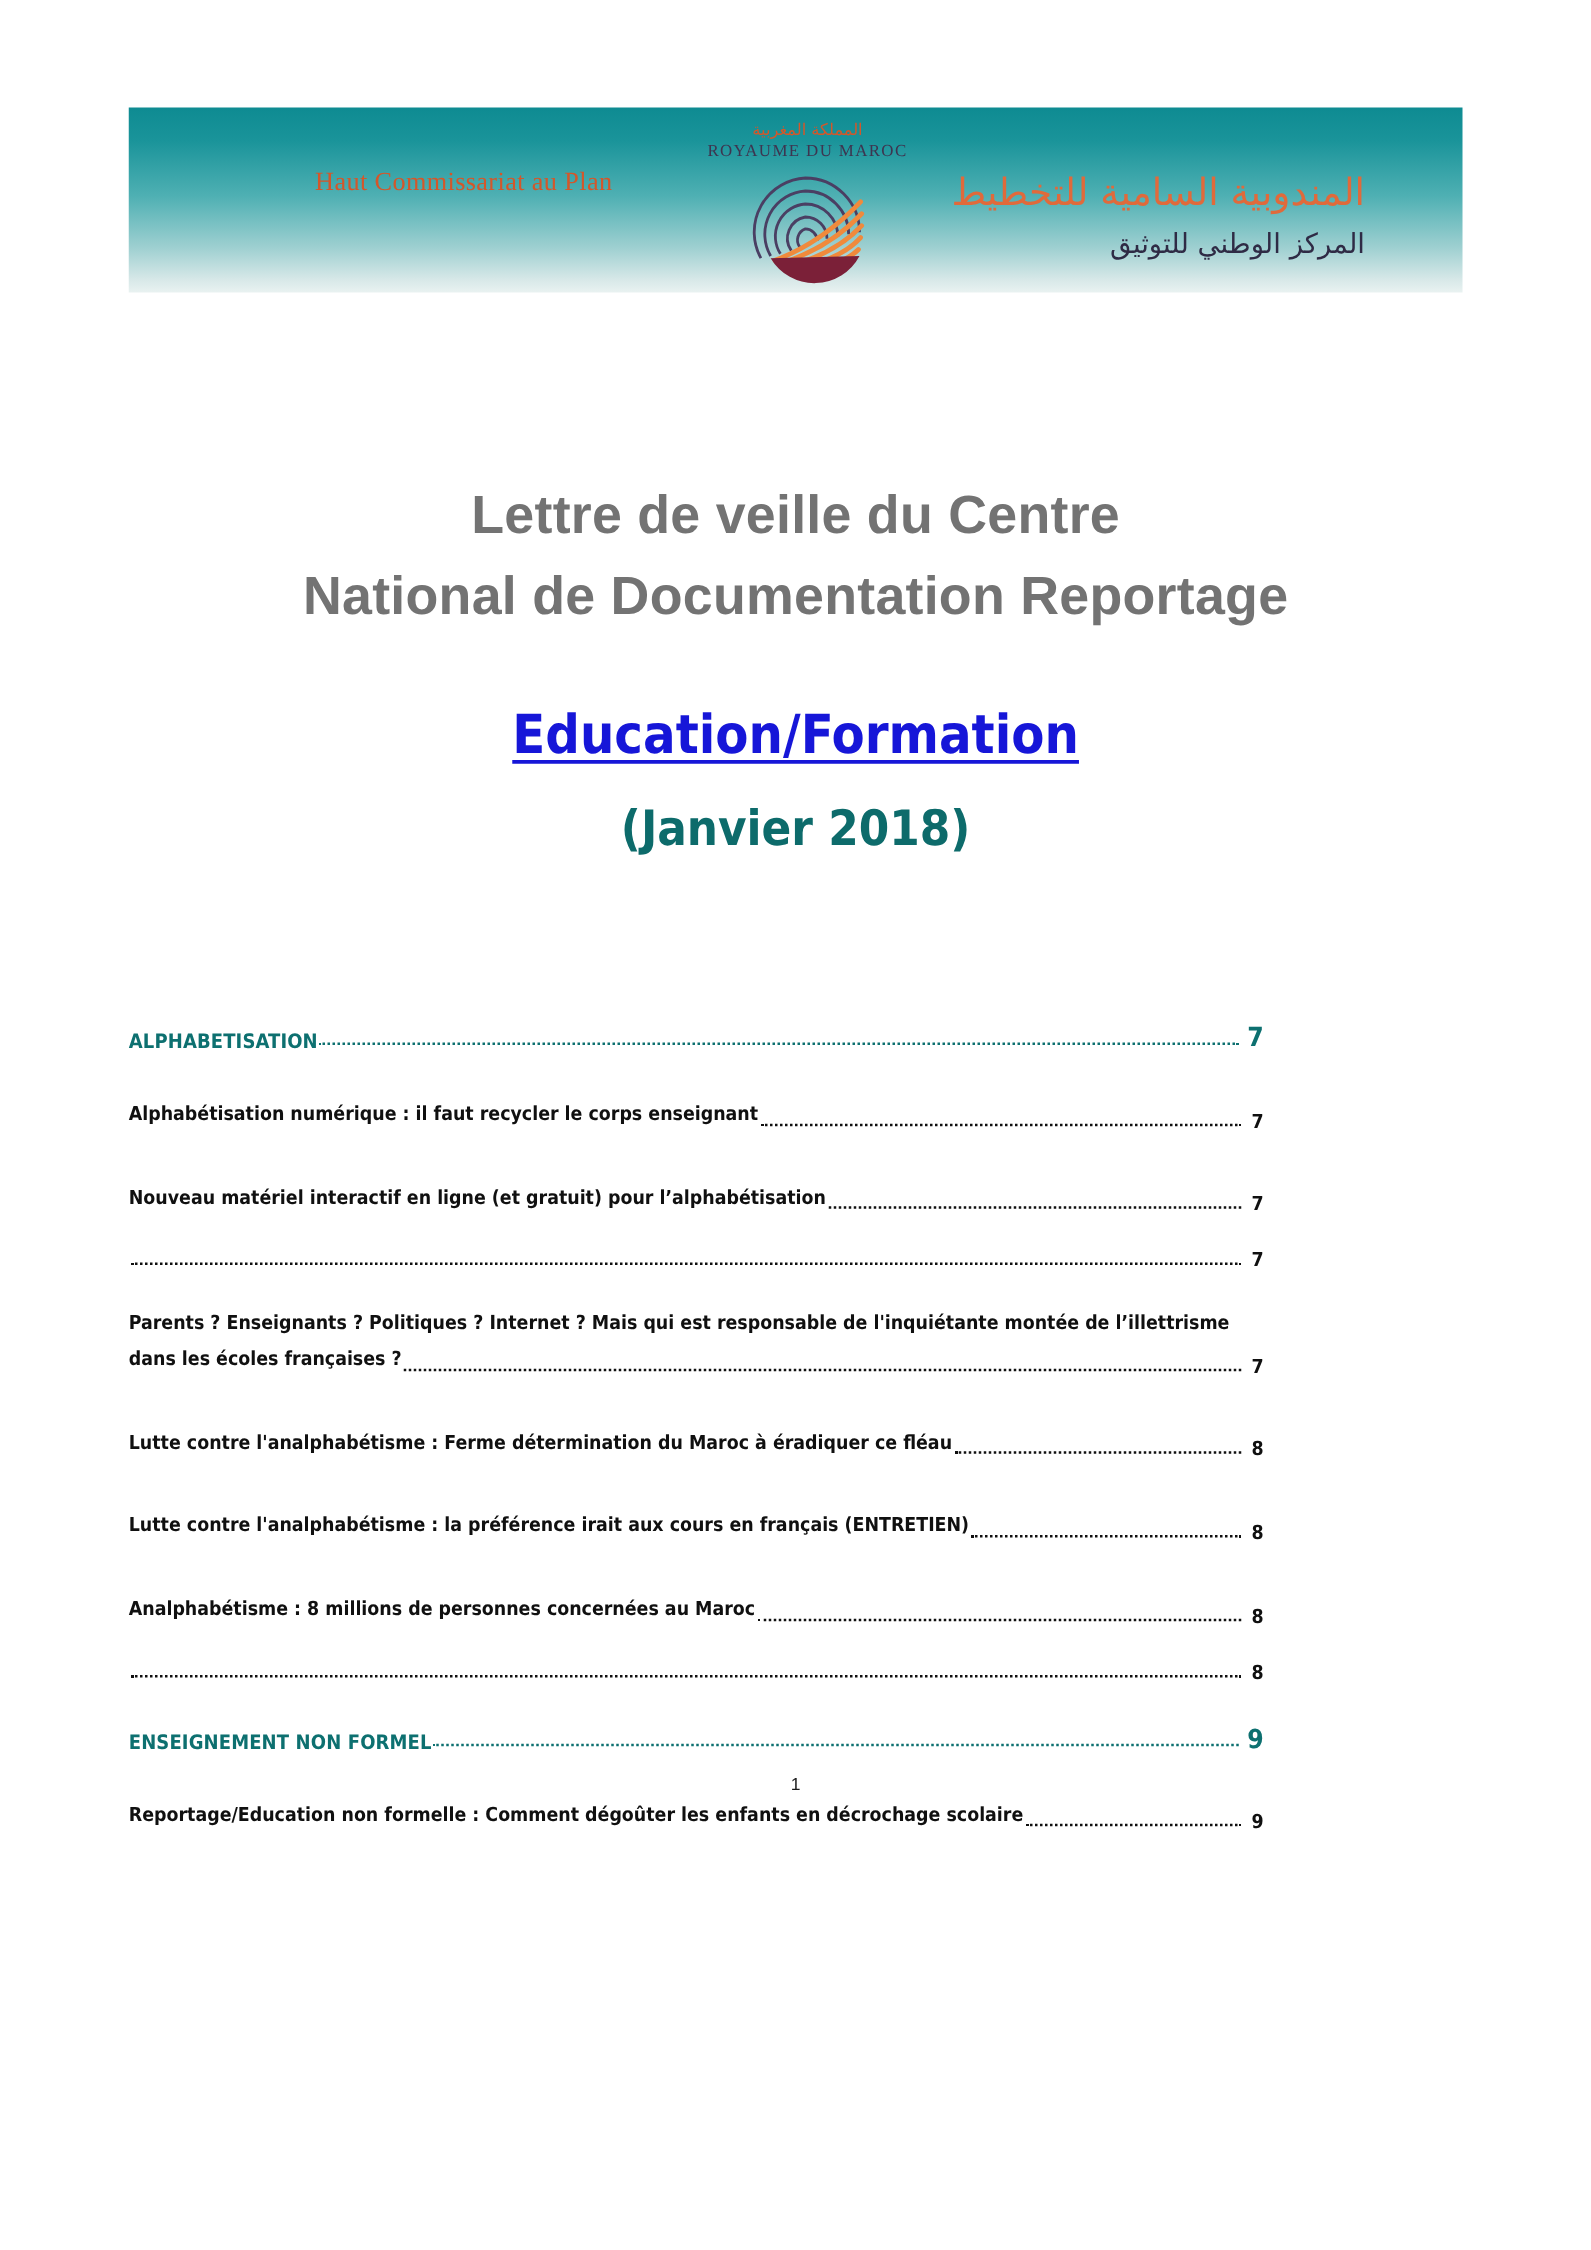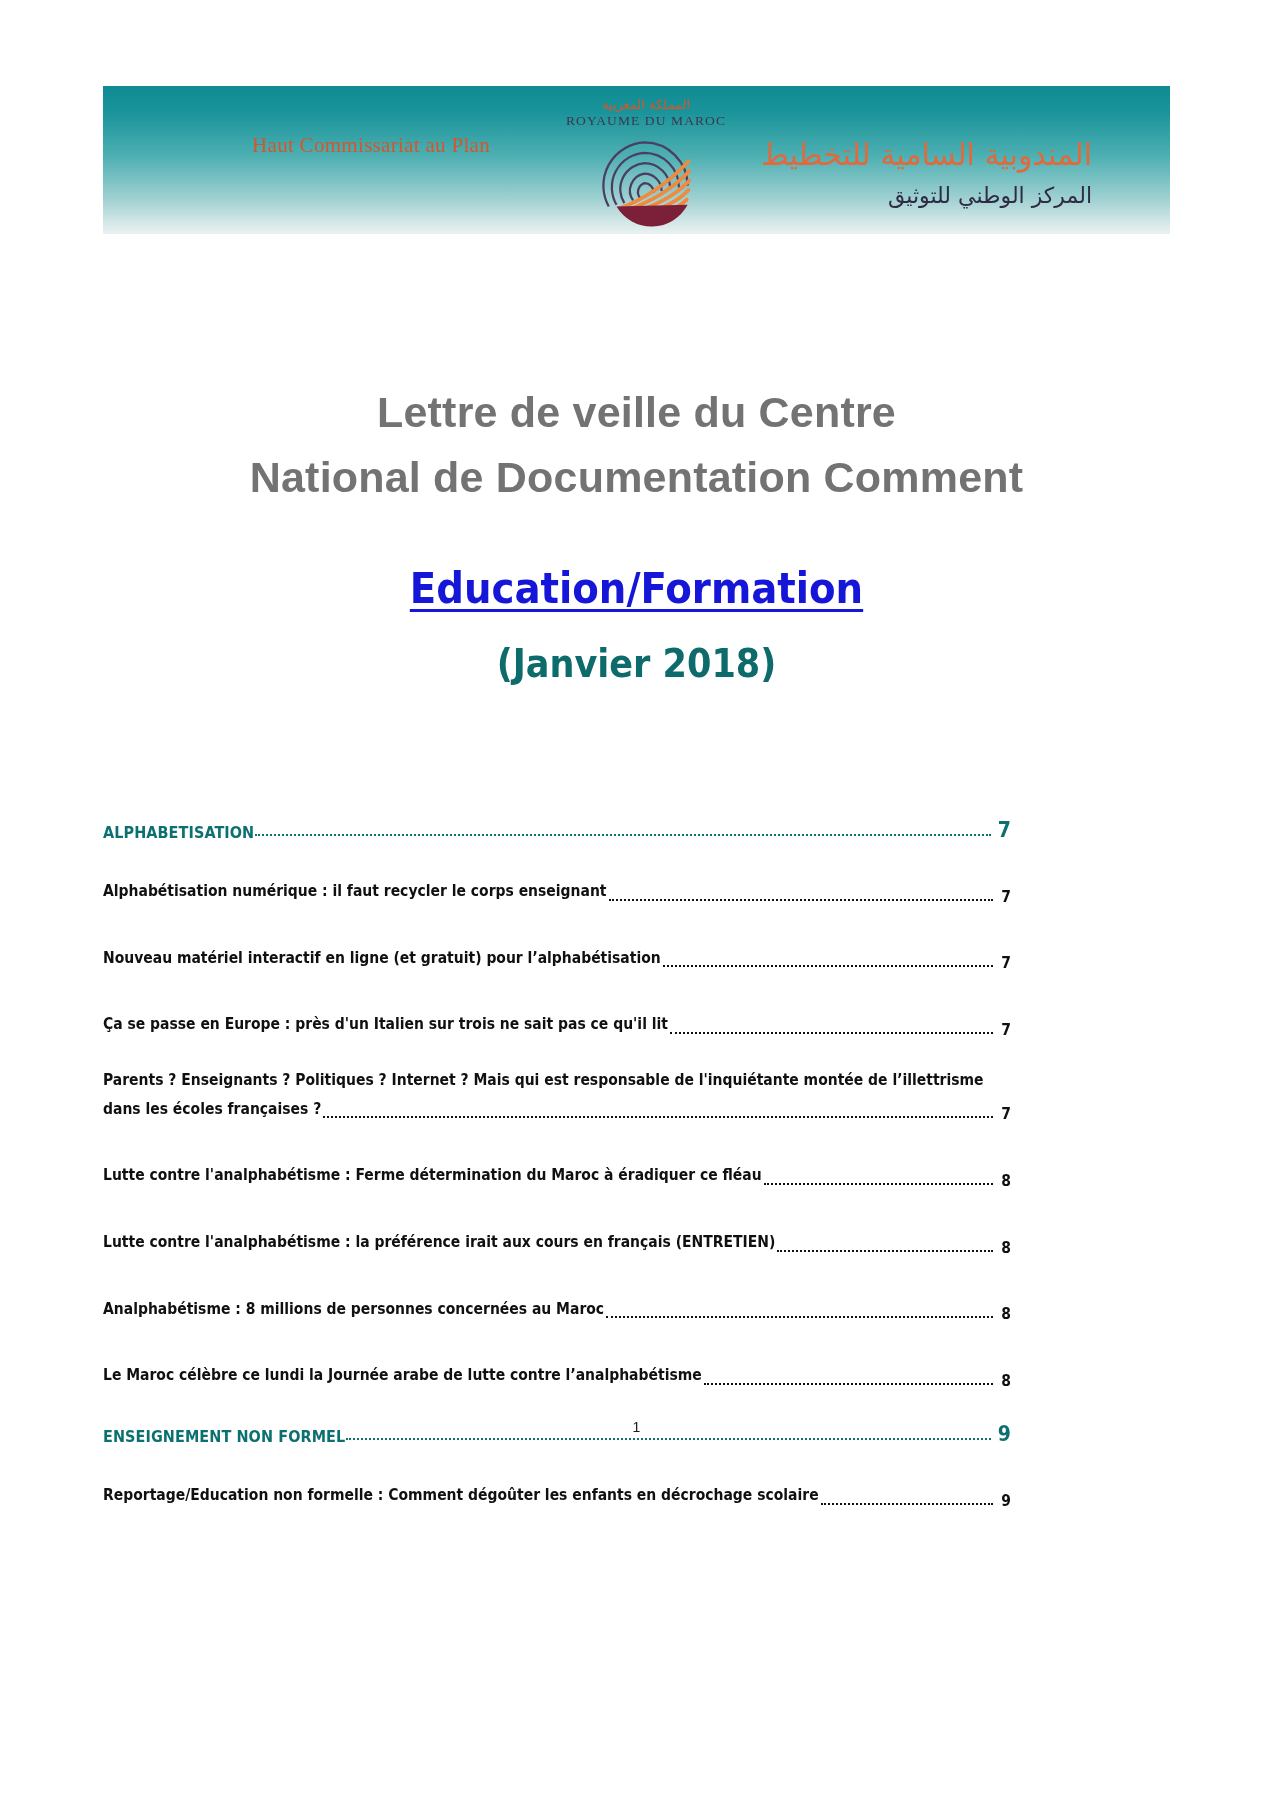--- a/index.html
+++ b/index.html
@@ -296,21 +296,21 @@
     </div>
 
     <div class="mh-right">
       <div class="r1">المندوبية السامية للتخطيط</div>
       <div class="r2">المركز الوطني للتوثيق</div>
     </div>
   </div>
 
   <div class="title-block">
     <div class="t-main">Lettre de veille du Centre</div>
-    <div class="t-main">National de Documentation Comment</div>
+    <div class="t-main">National de Documentation Reportage</div>
     <div class="t-sub-wrap">
       <span class="t-sub">Education/Formation</span>
     </div>
     <div class="t-date">(Janvier 2018)</div>
   </div>
 
   <div class="toc">
 
     <div class="toc-row toc-h">
       <span class="lbl">ALPHABETISATION</span>
@@ -324,21 +324,20 @@
       <span class="pg">7</span>
     </div>
 
     <div class="toc-row toc-e">
       <span class="lbl nowrap">Nouveau matériel interactif en ligne (et gratuit) pour l’alphabétisation</span>
       <span class="leader"></span>
       <span class="pg">7</span>
     </div>
 
     <div class="toc-row toc-e">
-      <span class="lbl nowrap">Ça se passe en Europe : près d'un Italien sur trois ne sait pas ce qu'il lit</span>
       <span class="leader"></span>
       <span class="pg">7</span>
     </div>
 
     <div class="toc-e2">
       <div class="line1">Parents ? Enseignants ? Politiques ? Internet ? Mais qui est responsable de l'inquiétante montée de l’illettrisme</div>
       <div class="line2">
         <span class="lbl">dans les écoles françaises ?</span>
         <span class="leader"></span>
         <span class="pg">7</span>
@@ -357,21 +356,20 @@
       <span class="pg">8</span>
     </div>
 
     <div class="toc-row toc-e">
       <span class="lbl nowrap">Analphabétisme : 8 millions de personnes concernées au Maroc</span>
       <span class="leader"></span>
       <span class="pg">8</span>
     </div>
 
     <div class="toc-row toc-e">
-      <span class="lbl nowrap">Le Maroc célèbre ce lundi la Journée arabe de lutte contre l’analphabétisme</span>
       <span class="leader"></span>
       <span class="pg">8</span>
     </div>
 
     <div class="toc-row toc-h gap-before-section">
       <span class="lbl">ENSEIGNEMENT NON FORMEL</span>
       <span class="leader"></span>
       <span class="pg">9</span>
     </div>
 

